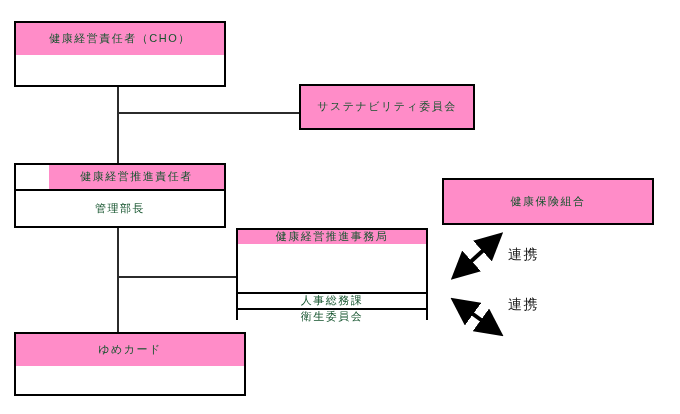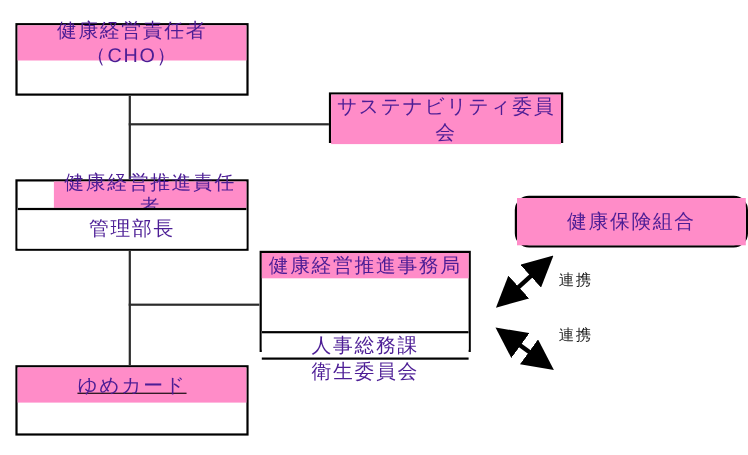--- a/index.html
+++ b/index.html
@@ -27,22 +27,22 @@
     background: #ffffff;
     display: flex;
     flex-direction: column;
   }
   .row {
     box-sizing: border-box;
     display: flex;
     align-items: center;
     justify-content: center;
     text-align: center;
-    color: #4c1d95;
-    font-size: 18px;
+    color: #14532d;
+    font-size: 11px;
     letter-spacing: 1.5px;
     line-height: 1.25;
     white-space: pre-line;
   }
   .row.pink {
     background: #ff8cc8;
   }
   .row.white {
     background: #ffffff;
   }
@@ -81,40 +81,40 @@
   <div class="line hline" style="left:117px; top:112px; width:182px;"></div>
 
   <div class="line vline" style="left:117px; top:228px; height:104px;"></div>
 
   <div class="line hline" style="left:117px; top:276px; width:119px;"></div>
 
   <div class="box" style="left:14px; top:21px; width:212px; height:66px;">
     <div class="row pink" style="height:32px;">健康経営責任者（CHO）</div>
   </div>
 
-  <div class="box" style="left:299px; top:84px; width:213px; height:46px;">
+  <div class="box" style="left:299px; top:84px; width:176px; height:46px;">
     <div class="row pink" style="flex:1;">サステナビリティ委員会</div>
   </div>
 
   <div class="box" style="left:14px; top:163px; width:212px; height:65px;">
     <div class="row pink" style="height:24px;margin-left:33px;">健康経営推進責任者</div>
     <div class="row white divider" style="flex:1;">管理部長</div>
   </div>
 
   <div class="box" style="left:236px; top:228px; width:192px; height:92px;">
     <div class="row pink" style="height:32px;">健康経営推進事務局</div>
     <div class="row white divider" style="height:28px;margin-top:48px;">人事総務課</div>
     <div class="row white divider" style="flex:1;">衛生委員会</div>
   </div>
 
-  <div class="box" style="left:468px; top:178px; width:212px; height:47px;border-radius:13px;">
+  <div class="box" style="left:442px; top:178px; width:212px; height:47px;">
     <div class="row pink" style="flex:1;">健康保険組合</div>
   </div>
 
-  <div class="box" style="left:14px; top:332px; width:212px; height:64px;text-decoration:underline;">
+  <div class="box" style="left:14px; top:332px; width:232px; height:64px;">
     <div class="row pink" style="height:32px;">ゆめカード</div>
   </div>
 
 
   <svg class="arrow-svg" style="left:449px; top:228px;" width="60" height="60" viewBox="0 0 60 60">
     <defs>
       <marker id="headA" markerWidth="7" markerHeight="7" refX="5.6" refY="3.5" orient="auto" markerUnits="strokeWidth">
         <path d="M0,0 L7,3.5 L0,7 Z" fill="#000000"></path>
       </marker>
       <marker id="tailA" markerWidth="7" markerHeight="7" refX="1.4" refY="3.5" orient="auto" markerUnits="strokeWidth">

